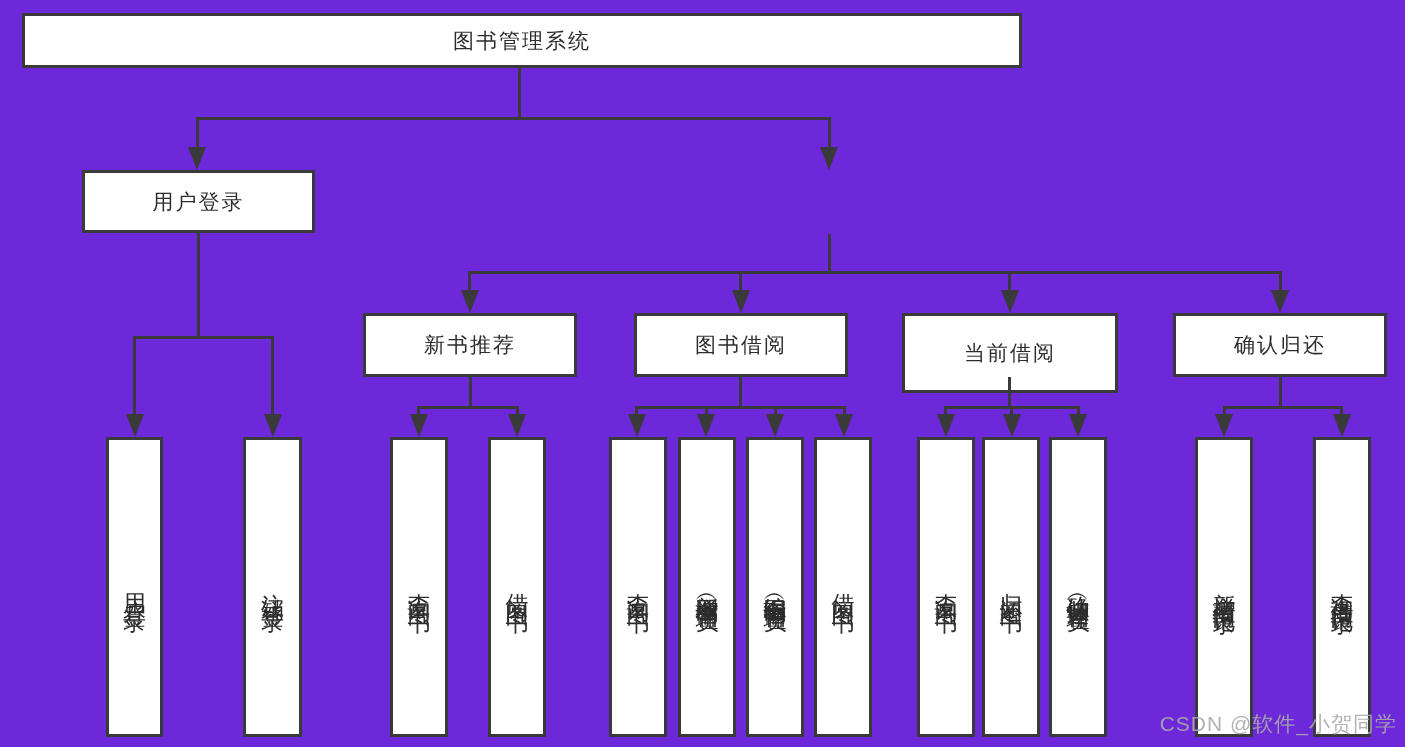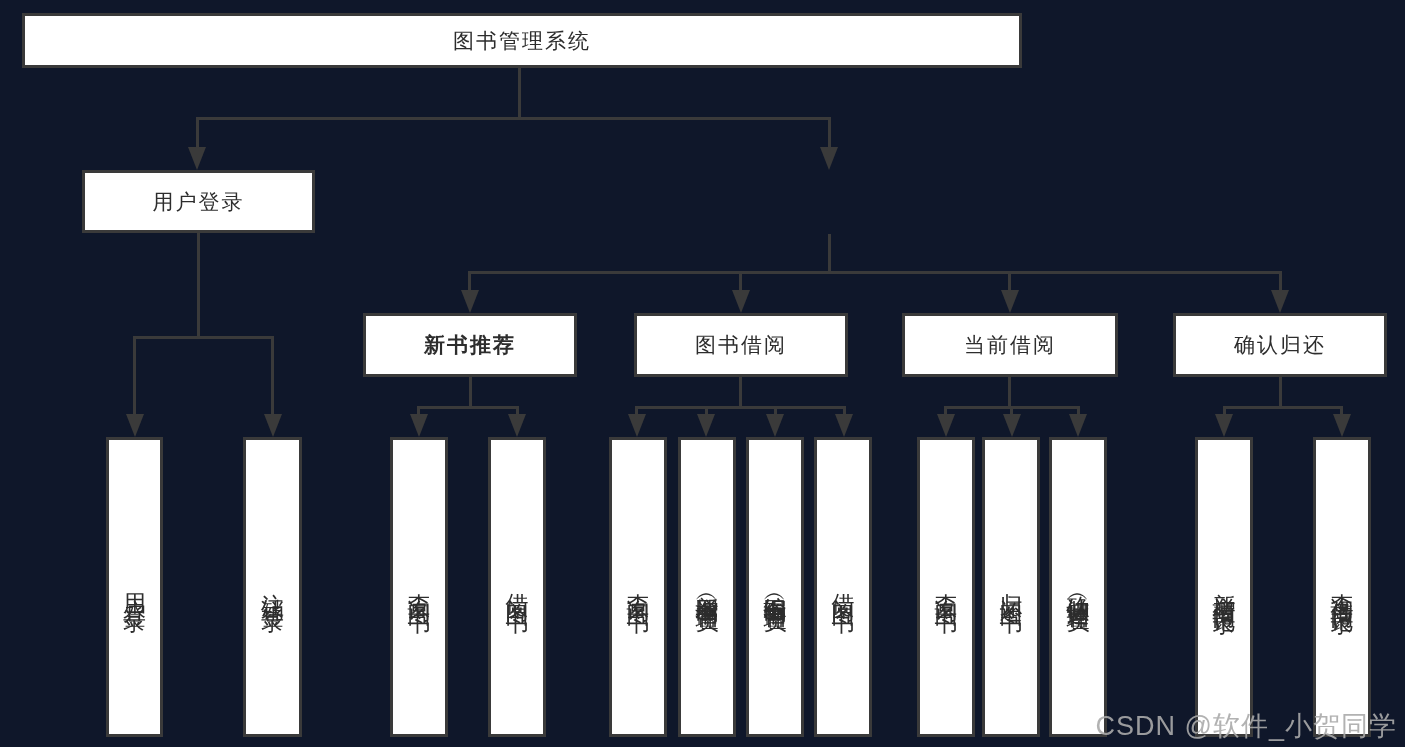--- a/index.html
+++ b/index.html
@@ -1,20 +1,20 @@
 <!DOCTYPE html>
 <html><head>
 <meta charset="utf-8">
 <style>
   html, body { margin: 0; padding: 0; background: #ffffff; }
   #stage {
     position: relative;
     width: 1405px;
     height: 747px;
-    background: #0f172a;
+    background: #6d28d9;
     font-family: "Liberation Sans", "DejaVu Sans", sans-serif;
     overflow: hidden;
   }
   .box {
     position: absolute;
     background: #ffffff;
     border: 3px solid #3a3a3a;
     box-sizing: border-box;
     display: flex;
     align-items: center;
@@ -43,22 +43,22 @@
     position: absolute;
     width: 0;
     height: 0;
     border-left: 9px solid transparent;
     border-right: 9px solid transparent;
     border-top: 23px solid #3a3a3a;
   }
   .watermark {
     position: absolute;
     right: 8px;
-    bottom: 3px;
-    font-size: 27px;
+    bottom: 9px;
+    font-size: 21px;
     color: rgba(170,170,170,0.9);
     letter-spacing: 1px;
     white-space: nowrap;
     z-index: 5;
   }
 </style>
 </head>
 <body>
 
 <div id="stage">
@@ -90,27 +90,27 @@
   <div class="line" style="left:468px; top:271px; width:814px; height:3px;"></div>
   <div class="line" style="left:468px; top:271px; width:3px; height:21px;"></div>
   <div class="arrow" style="left:461px; top:290px;"></div>
   <div class="line" style="left:739px; top:271px; width:3px; height:21px;"></div>
   <div class="arrow" style="left:732px; top:290px;"></div>
   <div class="line" style="left:1008px; top:271px; width:3px; height:21px;"></div>
   <div class="arrow" style="left:1001px; top:290px;"></div>
   <div class="line" style="left:1279px; top:271px; width:3px; height:21px;"></div>
   <div class="arrow" style="left:1271px; top:290px;"></div>
 
-  <div class="box" style="left:363px; top:313px; width:214px; height:64px;font-weight:bold;">
+  <div class="box" style="left:363px; top:313px; width:214px; height:64px;">
     <span class="hlabel">新书推荐</span>
   </div>
   <div class="box" style="left:634px; top:313px; width:214px; height:64px;">
     <span class="hlabel">图书借阅</span>
   </div>
-  <div class="box" style="left:902px; top:313px; width:216px; height:64px;">
+  <div class="box" style="left:902px; top:313px; width:216px; height:80px;">
     <span class="hlabel">当前借阅</span>
   </div>
   <div class="box" style="left:1173px; top:313px; width:214px; height:64px;">
     <span class="hlabel">确认归还</span>
   </div>
 
   <div class="line" style="left:469px; top:377px; width:3px; height:31px;"></div>
   <div class="line" style="left:417px; top:406px; width:102px; height:3px;"></div>
   <div class="line" style="left:417px; top:406px; width:3px; height:10px;"></div>
   <div class="arrow" style="left:410px; top:414px;"></div>

